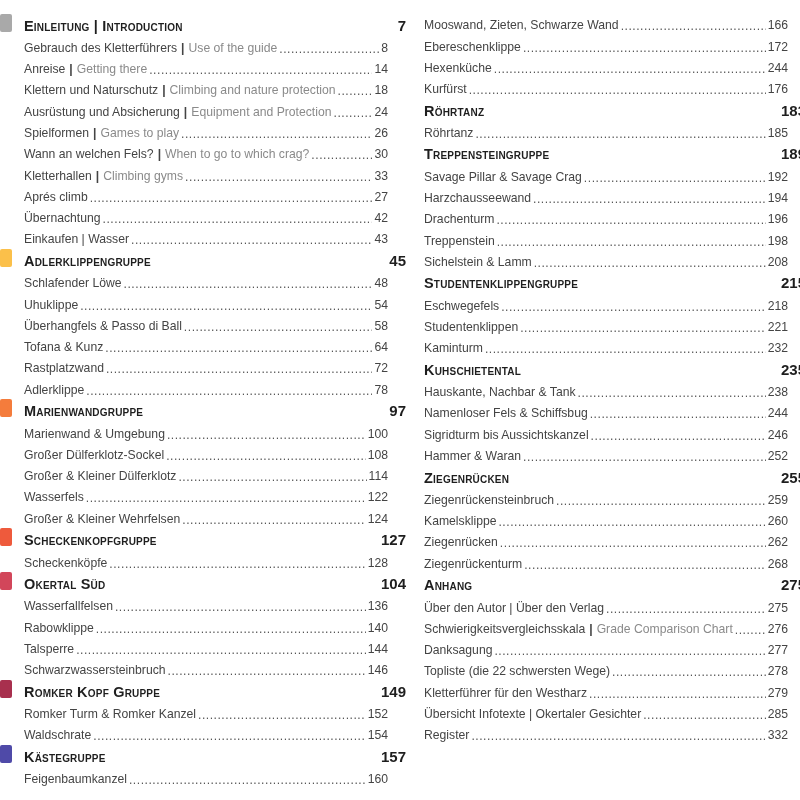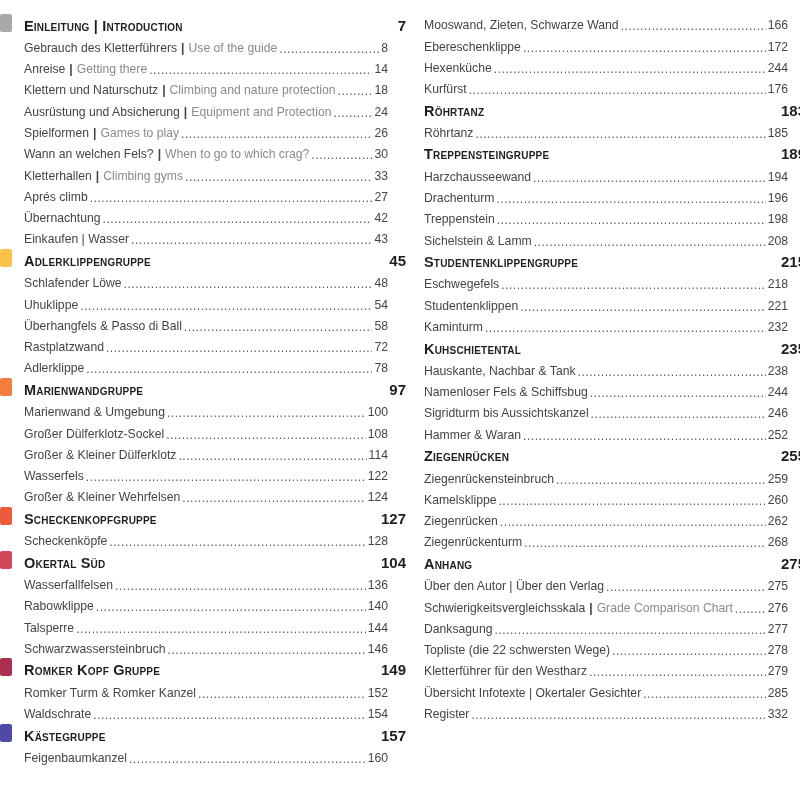--- a/index.html
+++ b/index.html
@@ -110,20 +110,25 @@
       <span class="de">Uhuklippe</span>
       <span class="dots"></span>
       <span class="pg">54</span>
     </div>
     <div class="row entry">
       <span class="de">Überhangfels &amp; Passo di Ball</span>
       <span class="dots"></span>
       <span class="pg">58</span>
     </div>
     <div class="row entry">
+      <span class="de">Tofana &amp; Kunz</span>
+      <span class="dots"></span>
+      <span class="pg">64</span>
+    </div>
+    <div class="row entry">
       <span class="de">Rastplatzwand</span>
       <span class="dots"></span>
       <span class="pg">72</span>
     </div>
     <div class="row entry">
       <span class="de">Adlerklippe</span>
       <span class="dots"></span>
       <span class="pg">78</span>
     </div>
     <div class="row head">
@@ -247,20 +252,25 @@
       <span class="de">Röhrtanz</span>
       <span class="dots"></span>
       <span class="pg">185</span>
     </div>
     <div class="row head">
       <div class="tab tab-right" style="background: rgb(24, 150, 210); bottom: 2px;"></div>
       <span class="title">Treppensteingruppe</span>
       <span class="pg">189</span>
     </div>
     <div class="row entry">
+      <span class="de">Savage Pillar &amp; Savage Crag</span>
+      <span class="dots"></span>
+      <span class="pg">192</span>
+    </div>
+    <div class="row entry">
       <span class="de">Harzchausseewand</span>
       <span class="dots"></span>
       <span class="pg">194</span>
     </div>
     <div class="row entry">
       <span class="de">Drachenturm</span>
       <span class="dots"></span>
       <span class="pg">196</span>
     </div>
     <div class="row entry">

